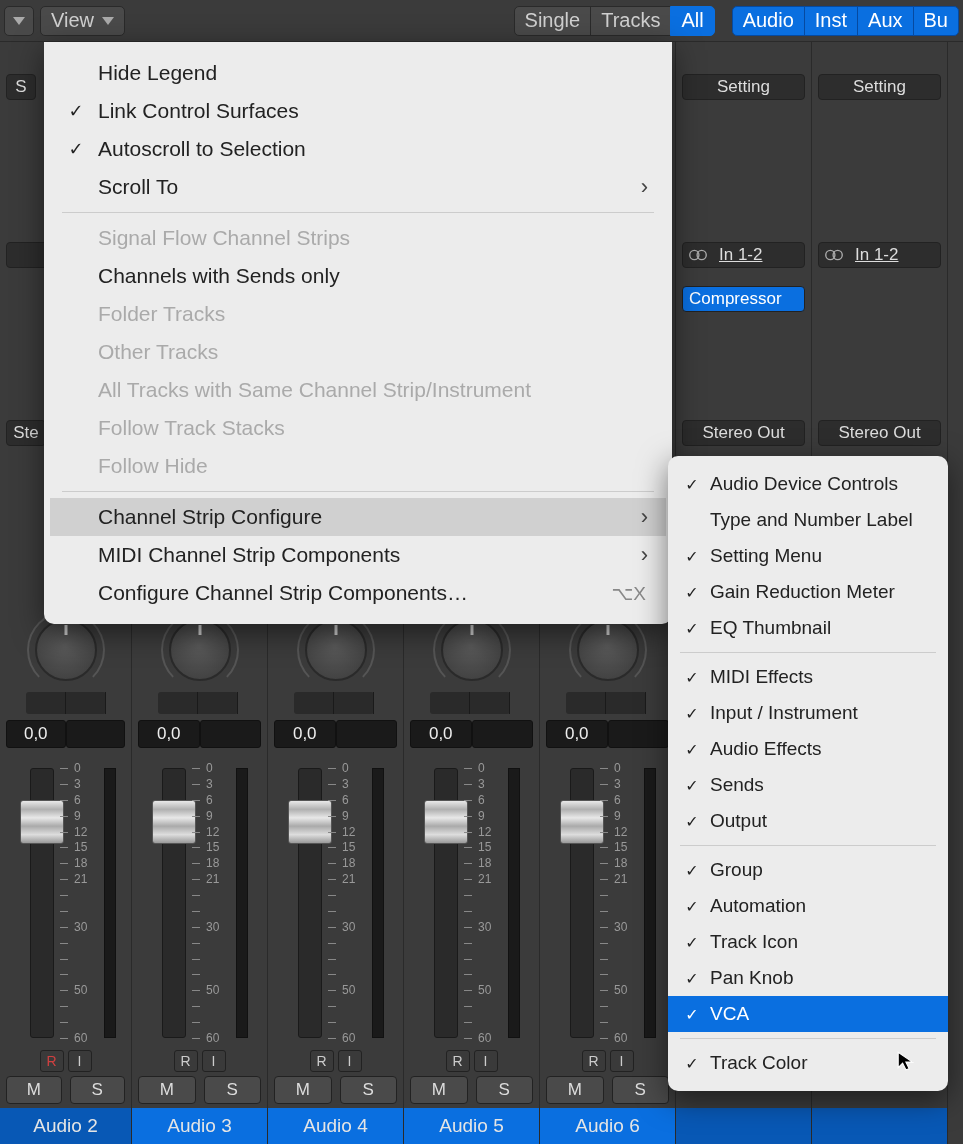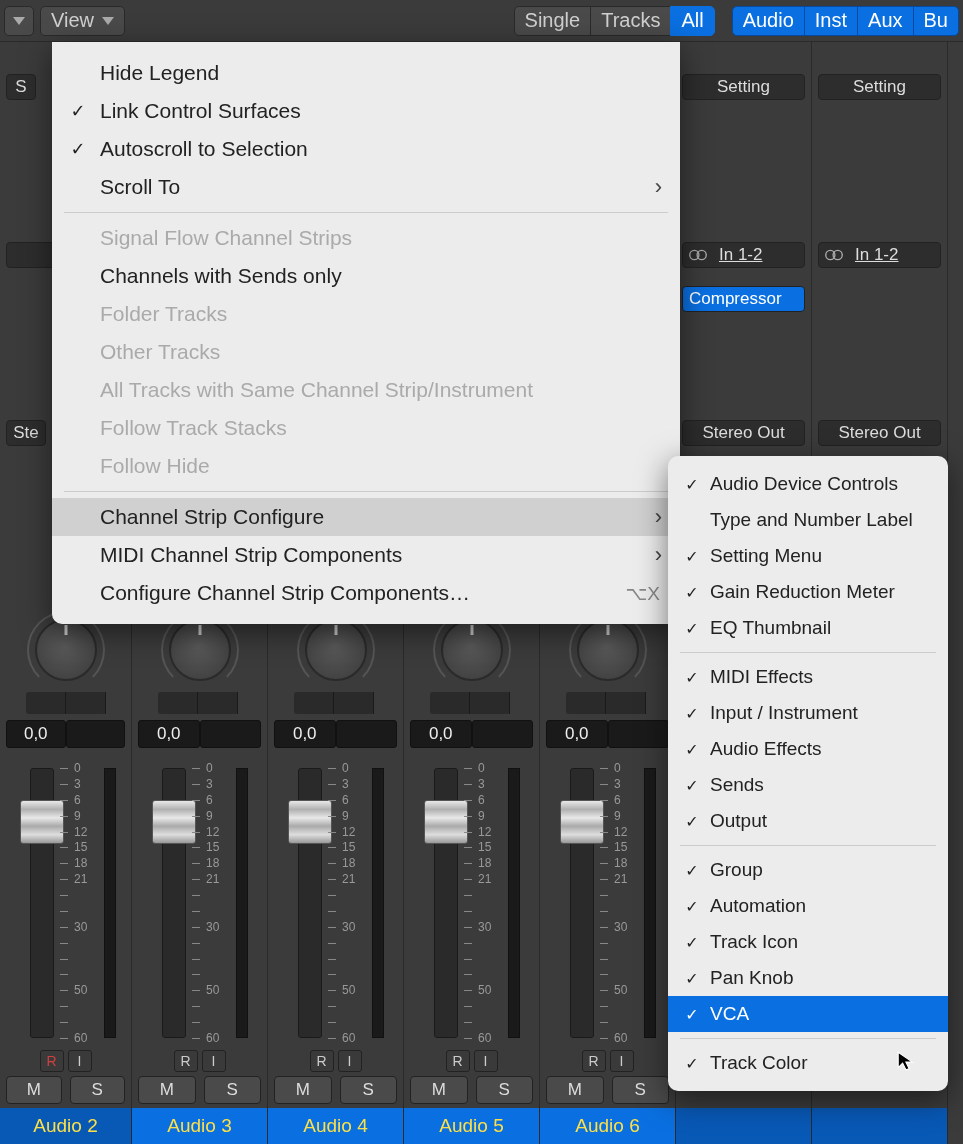--- a/index.html
+++ b/index.html
@@ -52,27 +52,27 @@
   .fader-scale .ticklbl { position:absolute; left:14px; font-size:12px; color:#999; transform:translateY(-50%); }
   .fader-scale .meter { position:absolute; right:0; top:0; bottom:0; width:12px; background:#1a1a1a; border:1px solid #111; }
 
   .ri-row { position:absolute; top: 1008px; left:0; right:0; height:24px; display:flex; justify-content:center; gap:4px; }
   .ri-row .mini { width:24px; height:22px; background:#3a3a3a; border:1px solid #222; border-radius:3px; display:flex; align-items:center; justify-content:center; font-size:14px; color:#ccc; }
   .ri-row .mini.rec { color:#d04040; }
 
   .ms-row { position:absolute; top: 1034px; left:6px; right:6px; height:28px; display:flex; gap:8px; }
   .ms-row .msbtn { flex:1; background:#4a4a4a; border:1px solid #222; border-radius:4px; display:flex; align-items:center; justify-content:center; color:#ddd; font-size:17px; }
 
-  .name-row { position:absolute; bottom:0; left:0; right:0; height:36px; background:#0a6fe0; display:flex; align-items:center; justify-content:center; color:#fde047; font-size:19px; }
+  .name-row { position:absolute; bottom:0; left:0; right:0; height:36px; background:#0a6fe0; display:flex; align-items:center; justify-content:center; color:#e5e5e5; font-size:19px; }
   .strip:nth-child(1) .name-row,
   .strip:nth-child(6) .name-row,
   .strip:nth-child(7) .name-row { background:#0858b5; }
 
   
-  .menu1 { position:absolute; top: 42px; left: 52px; width: 628px; background:#ececec; border-radius:0 0 10px 10px; box-shadow: 0 8px 30px rgba(0,0,0,0.5); padding: 12px 0; z-index: 5; }
+  .menu1 { position:absolute; top: 42px; left: 44px; width: 628px; background:#ececec; border-radius:0 0 10px 10px; box-shadow: 0 8px 30px rgba(0,0,0,0.5); padding: 12px 6px; z-index: 5; }
   .mitem { height: 38px; display:flex; align-items:center; padding: 0 20px 0 48px; font-size: 21px; color:#222; position:relative; }
   .mitem.dis { color:#aaa; }
   .mitem.hov { background:#d0d0d0; }
   .mitem .chk { position:absolute; left:16px; width:20px; text-align:center; font-size:18px; }
   .mitem .chev { position:absolute; right:18px; font-size:22px; color:#444; }
   .mitem .sc { position:absolute; right:20px; font-size:19px; color:#888; }
   .msep { height:1px; background:#ccc; margin: 6px 12px; }
 
   
   .menu2 { position:absolute; top: 456px; left: 668px; width: 280px; background:#ececec; border-radius:10px; box-shadow: 0 8px 30px rgba(0,0,0,0.5); padding: 10px 0; z-index: 6; }

